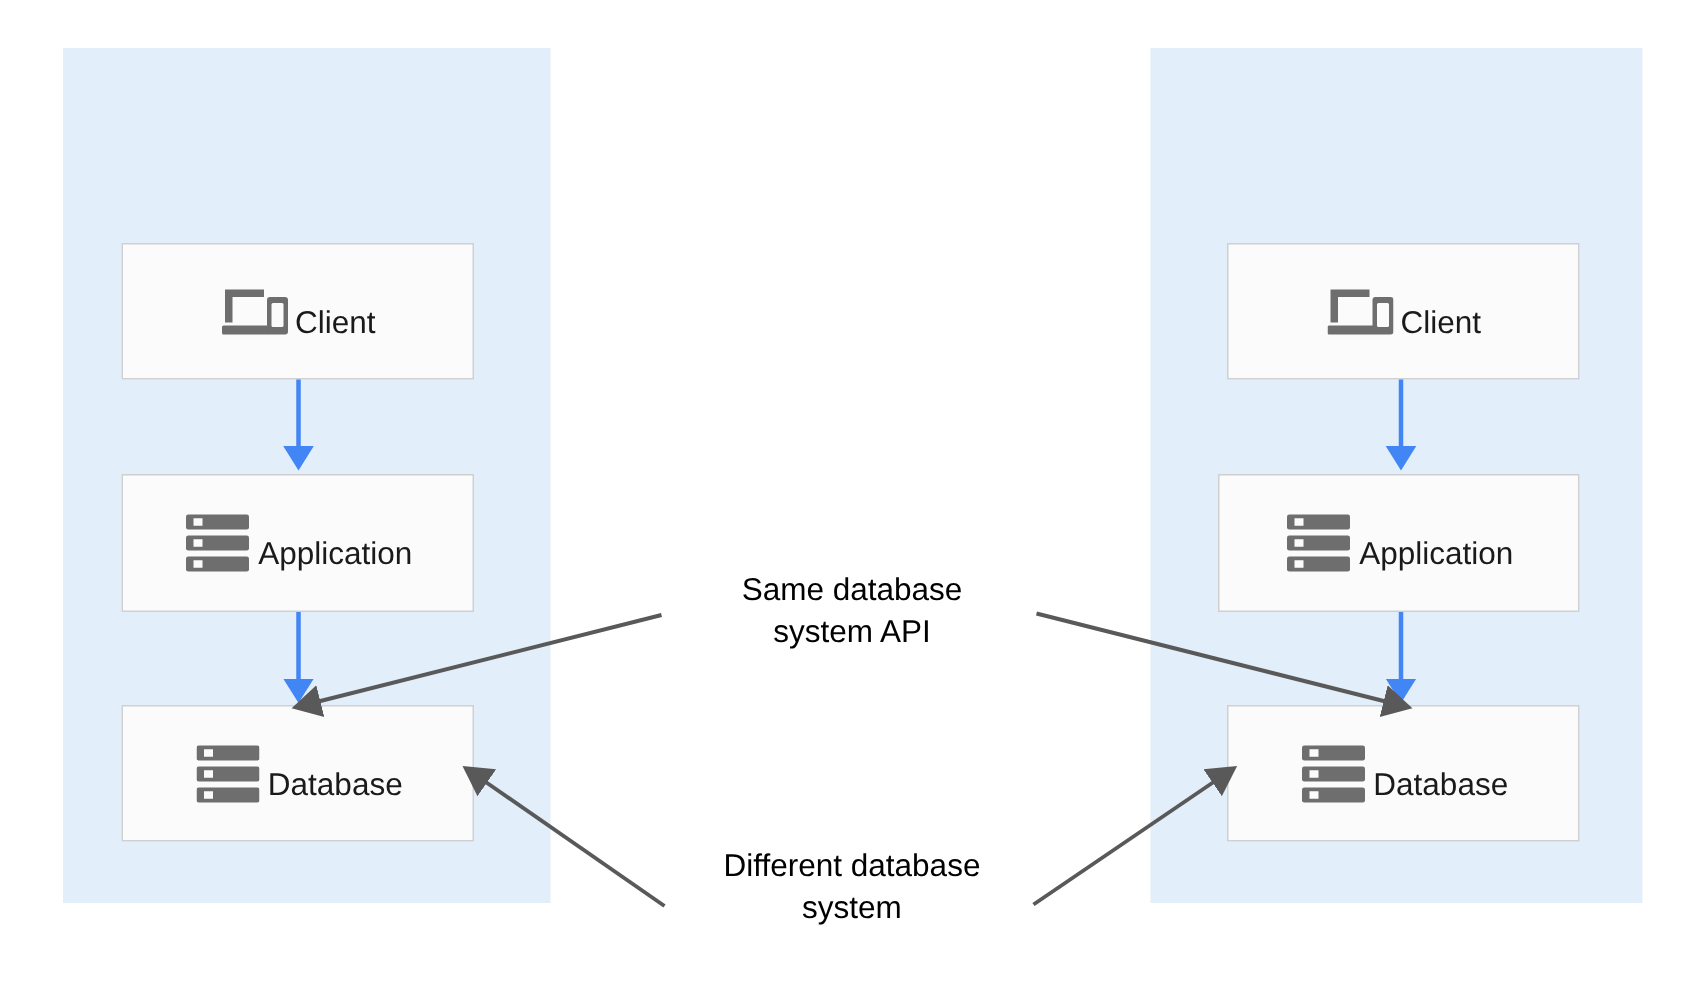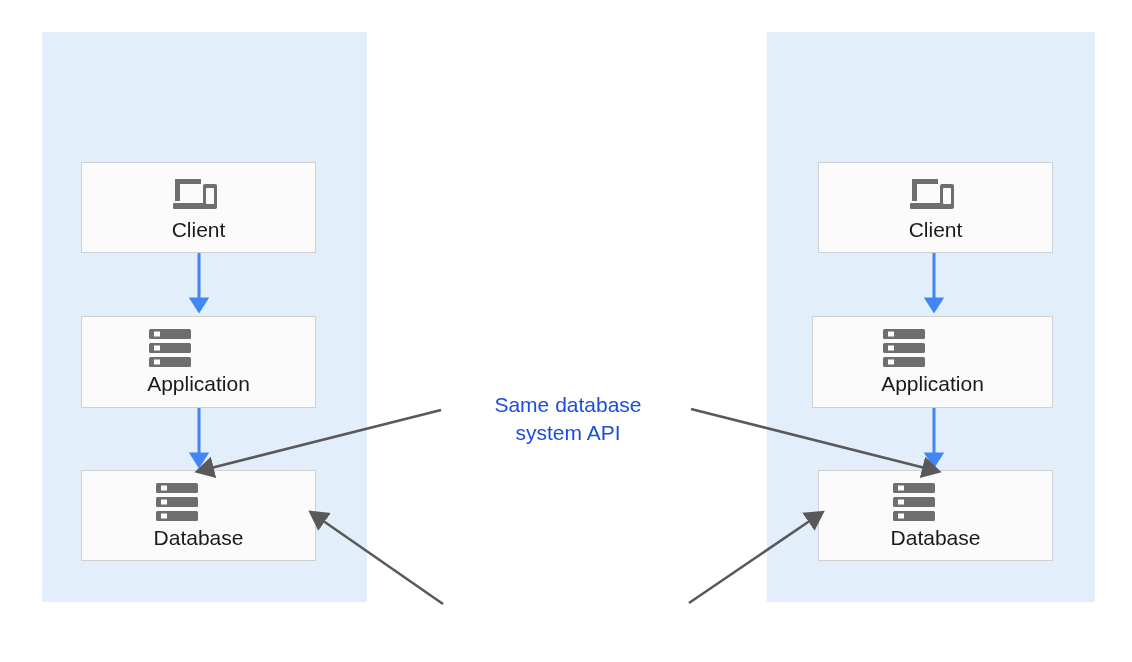--- a/index.html
+++ b/index.html
@@ -32,23 +32,22 @@
     position: absolute;
     background: #fbfbfb;
     border: 1px solid #d0d0d0;
     box-sizing: border-box;
     display: flex;
     align-items: center;
     justify-content: center;
   }
   .node-inner {
     display: flex;
-    align-items: flex-start;
+    align-items: flex-end;
     gap: 4px;
-    flex-direction: column;
   }
   .node-label {
     font-size: 21px;
     color: #1a1a1a;
     white-space: nowrap;
   }
   .icon-wrap {
     width: 46px;
     height: 40px;
     display: flex;
@@ -61,25 +60,24 @@
     position: absolute;
     left: 0;
     top: 0;
     width: 1132px;
     height: 662px;
     pointer-events: none;
   }
   .anno {
     position: absolute;
     font-size: 21px;
-    color: #1d4ed8;
+    color: #000000;
     line-height: 1.35;
     text-align: center;
     white-space: pre-line;
-    margin-top: 11px;
   }
 </style>
 </head>
 <body>
 
 <div id="canvas">
 
   <div class="zone" style="left:42px; top:32px; width:325px; height:570px;"></div>
 
   <div class="node" style="left:81px; top:162px; width:235px; height:91px;">
@@ -209,14 +207,16 @@
     <line x1="441" y1="410" x2="207" y2="469" stroke="#595959" stroke-width="2.6" marker-end="url(#gray-head)"></line>
     <line x1="691" y1="409" x2="929" y2="469" stroke="#595959" stroke-width="2.6" marker-end="url(#gray-head)"></line>
 
     <line x1="443" y1="604" x2="319" y2="518" stroke="#595959" stroke-width="2.6" marker-end="url(#gray-head)"></line>
     <line x1="689" y1="603" x2="814" y2="518" stroke="#595959" stroke-width="2.6" marker-end="url(#gray-head)"></line>
   </svg>
 
   <div class="anno" style="left:448px; top:380px; width:240px;">Same database
 system API</div>
 
+  <div class="anno" style="left:448px; top:564px; width:240px;">Different database
+system</div>
 
 </div>
 
 </body></html>

